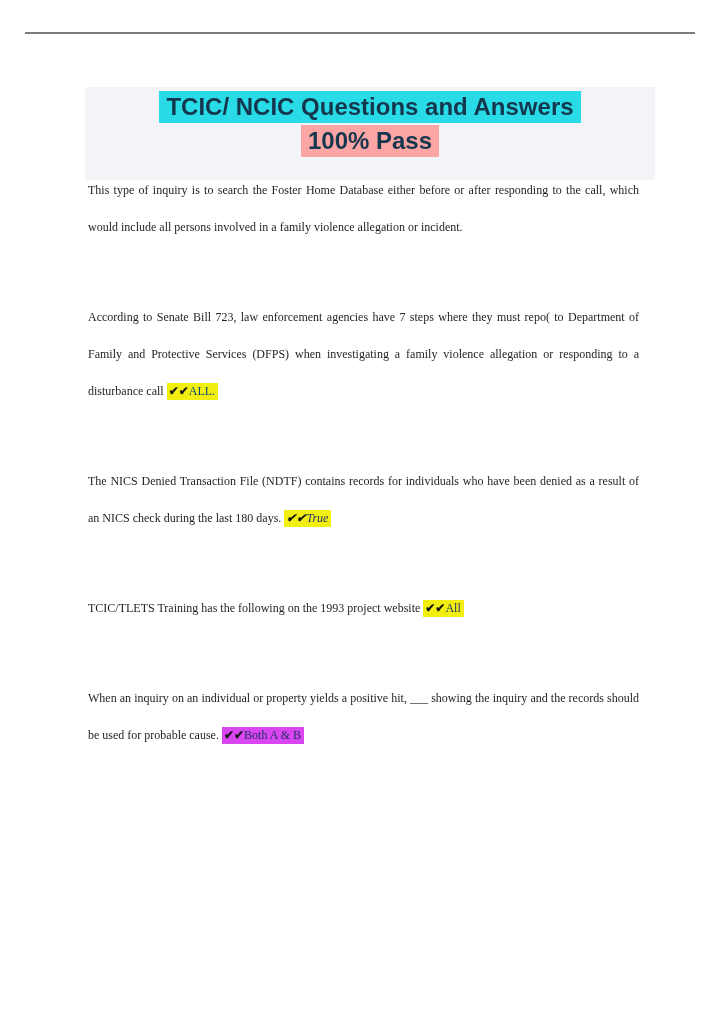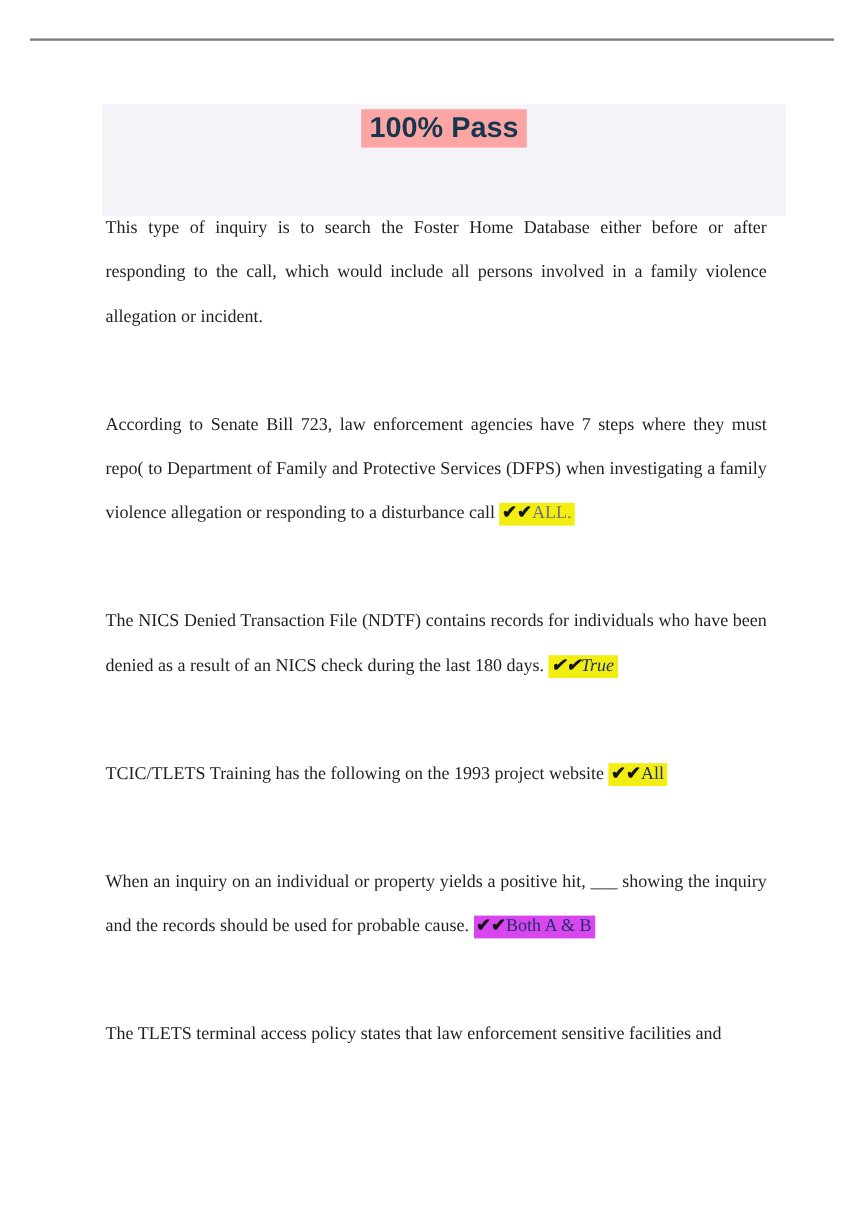--- a/index.html
+++ b/index.html
@@ -41,21 +41,21 @@
     padding:2px 7px 3px 7px;
   }
   .qa-list{
     position:absolute;
     left:88px;
     top:172px;
     width:551px;
   }
   .qa-item{
     margin:0 0 53px 0;
-    font-size:15px;
+    font-size:12px;
     line-height:37px;
     text-align:justify;
   }
   .qa-item:last-child{margin-bottom:0;}
   .ans-newline{display:block;text-align:left;}
   .hl-yellow{
     padding:1px 3px 2px 2px;
     white-space:nowrap;
   }
   .check{
@@ -66,48 +66,48 @@
 </style>
 </head>
 <body>
 
 <div class="page">
 
   <div class="top-rule"></div>
 
   <div class="title-panel" style="background-color: rgb(244, 244, 248);">
     <span class="title-line">
+      <span class="hl-cyan" style="color: rgb(21, 55, 77); background-color: rgb(40, 219, 231);">TCIC/ NCIC Questions and Answers</span>
+    </span>
+    <span class="title-line">
       <span class="hl-cyan" style="color: rgb(21, 55, 77); background-color: #fca5a5;">100% Pass</span>
     </span>
   </div>
 
   <div class="qa-list">
 
     <p class="qa-item">
       <span>This type of inquiry is to search the Foster Home Database either before or after responding to the call, which would include all persons involved in a family violence allegation or incident.</span>
     </p>
 
     <p class="qa-item">
       <span>According to Senate Bill 723, law enforcement agencies have 7 steps where they must repo( to Department of Family and Protective Services (DFPS) when investigating a family violence allegation or responding to a disturbance call</span>
-      <span class="hl-yellow" style="background-color: rgb(242, 238, 17);"><span class="check">✔✔</span><span style="color: #737373; margin-top: 22px;">ALL.</span></span>
+      <span class="hl-yellow" style="background-color: rgb(242, 238, 17);"><span class="check">✔✔</span><span style="color: #0c4a6e; margin-top: 22px;">ALL.</span></span>
     </p>
 
     <p class="qa-item">
       <span>The NICS Denied Transaction File (NDTF) contains records for individuals who have been denied as a result of an NICS check during the last 180 days.</span>
       <span class="hl-yellow" style="background-color: rgb(242, 238, 17); font-style: italic;"><span class="check">✔✔</span><span style="color: rgb(32, 48, 107);">True</span></span>
     </p>
 
     <p class="qa-item">
       <span>TCIC/TLETS Training has the following on the 1993 project website</span>
       <span class="hl-yellow" style="background-color: rgb(242, 238, 17);"><span class="check">✔✔</span><span style="color: rgb(32, 48, 107);">All</span></span>
     </p>
 
     <p class="qa-item">
       <span>When an inquiry on an individual or property yields a positive hit, ___ showing the inquiry and the records should be used for probable cause.</span>
       <span class="hl-yellow" style="background-color: #d946ef;"><span class="check">✔✔</span><span style="color: rgb(32, 48, 107);">Both A &amp; B</span></span>
     </p>
 
-    <p class="qa-item">
-      <span>The TLETS terminal access policy states that law enforcement sensitive facilities and</span>
-    </p>
 
   </div>
 </div>
 
 </body></html>

